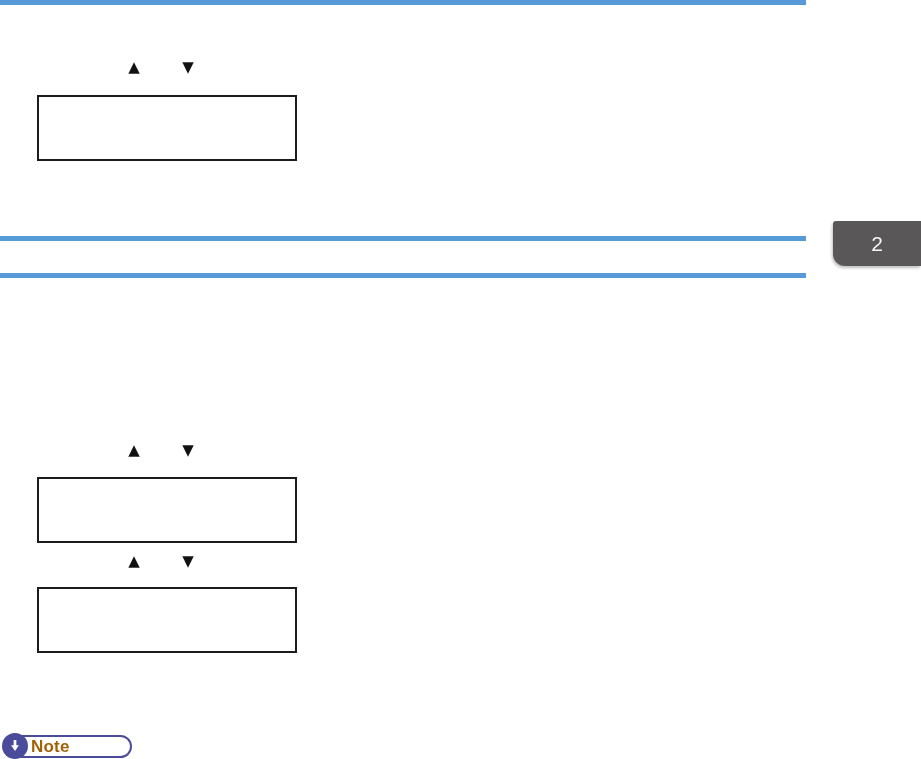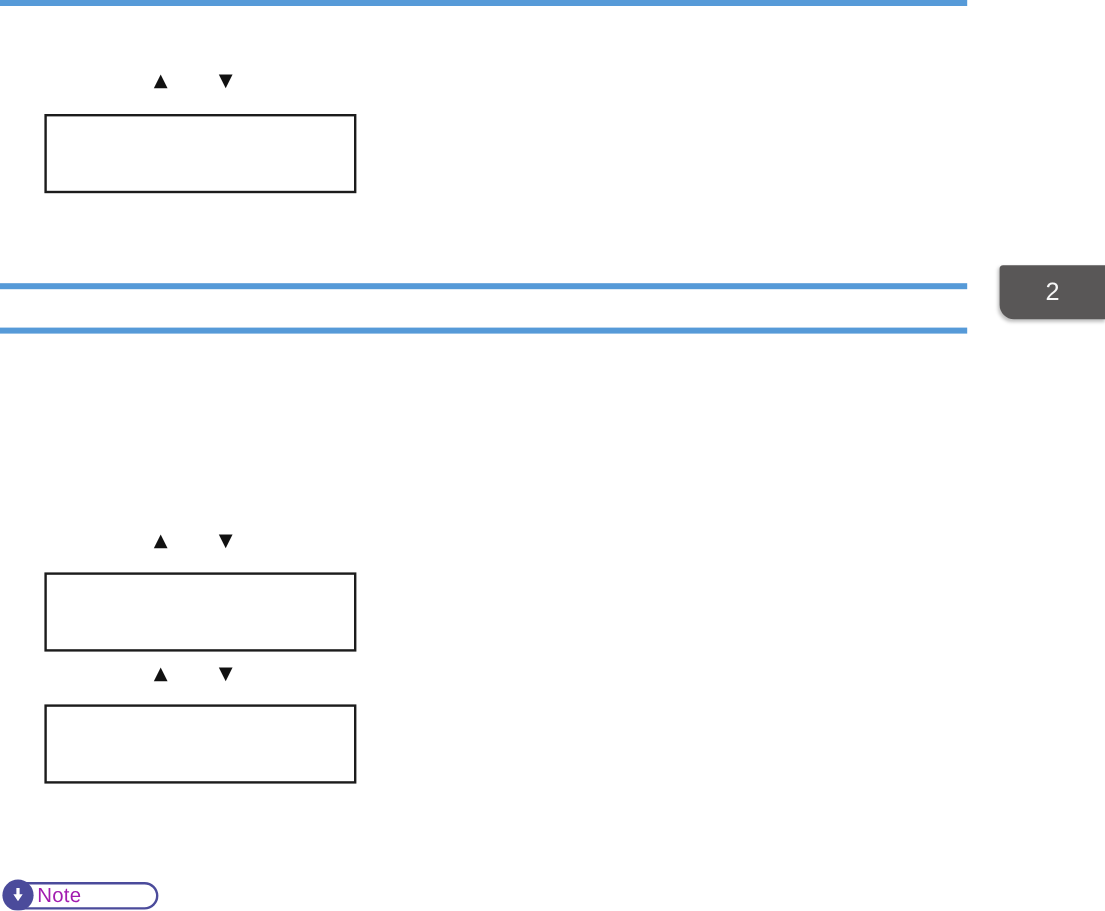--- a/index.html
+++ b/index.html
@@ -101,22 +101,22 @@
     justify-content: center;
   }
   .note-circle svg { width: 18px; height: 18px; display: block; }
   .note-label {
     position: absolute;
     left: 31px;
     top: 737px;
     height: 19px;
     line-height: 19px;
     font-size: 17px;
-    font-weight: normal;
-    color: #a21caf;
+    font-weight: bold;
+    color: #a16207;
     letter-spacing: 0.2px;
   }
 </style>
 </head>
 <body>
 
 <div class="page">
 
   <div class="rule top"></div>
 

